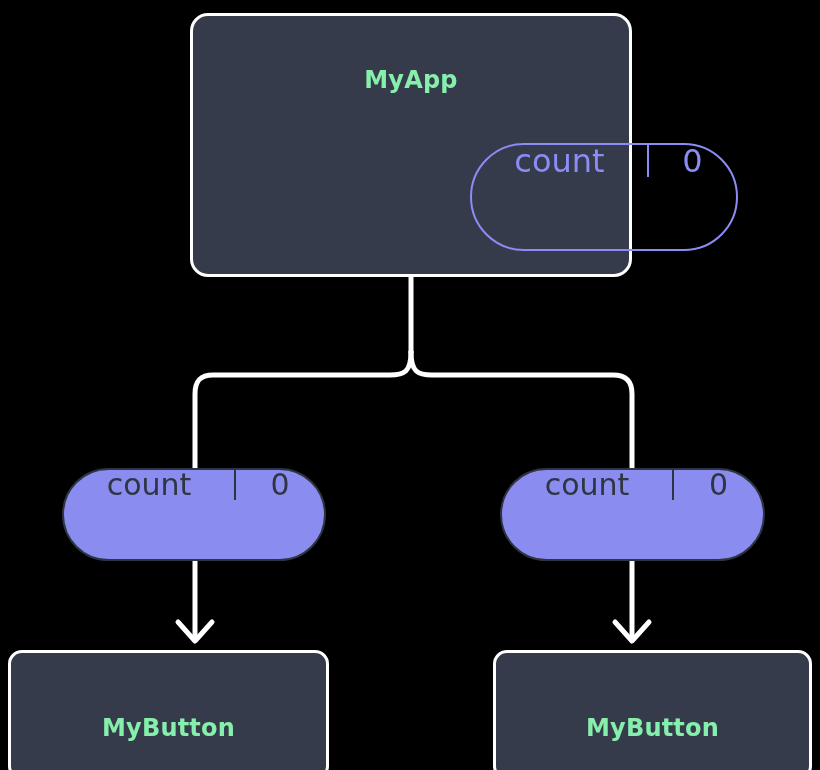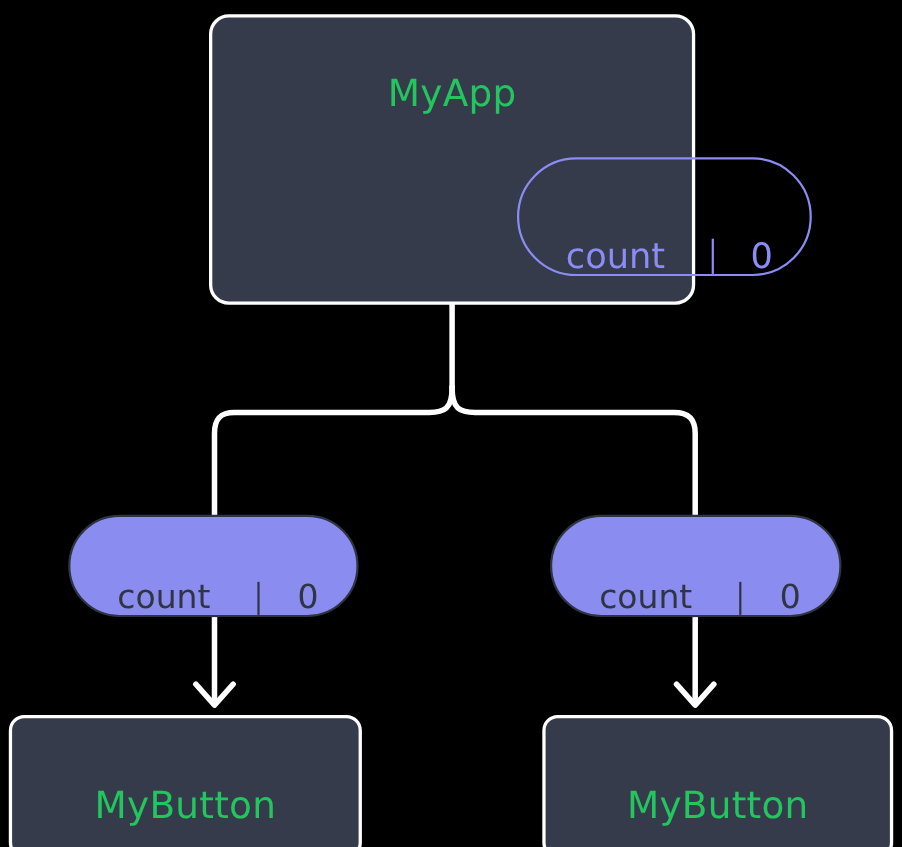--- a/index.html
+++ b/index.html
@@ -33,23 +33,23 @@
     position: absolute;
     box-sizing: border-box;
     background: #353b4a;
     border: 3px solid #ffffff;
     border-radius: 14px;
     display: flex;
     flex-direction: column;
     align-items: center;
   }
   .node-title {
-    color: #22c55e;
-    font-size: 34px;
-    font-weight: 400;
+    color: #86efac;
+    font-size: 24px;
+    font-weight: 700;
     letter-spacing: 0.2px;
     line-height: 1;
     white-space: nowrap;
   }
 
   #node-myapp {
     left: 190px;
     top: 13px;
     width: 442px;
     height: 264px;
@@ -73,21 +73,21 @@
   }
   .btn-node .node-title {
     margin-top: 63px;
   }
 
   
   .pill {
     position: absolute;
     box-sizing: border-box;
     display: flex;
-    align-items: flex-end;
+    align-items: flex-start;
     border-radius: 999px;
     overflow: hidden;
   }
   .pill .pill-key,
   .pill .pill-val {
     display: flex;
     align-items: center;
     justify-content: center;
     line-height: 1;
     white-space: nowrap;

